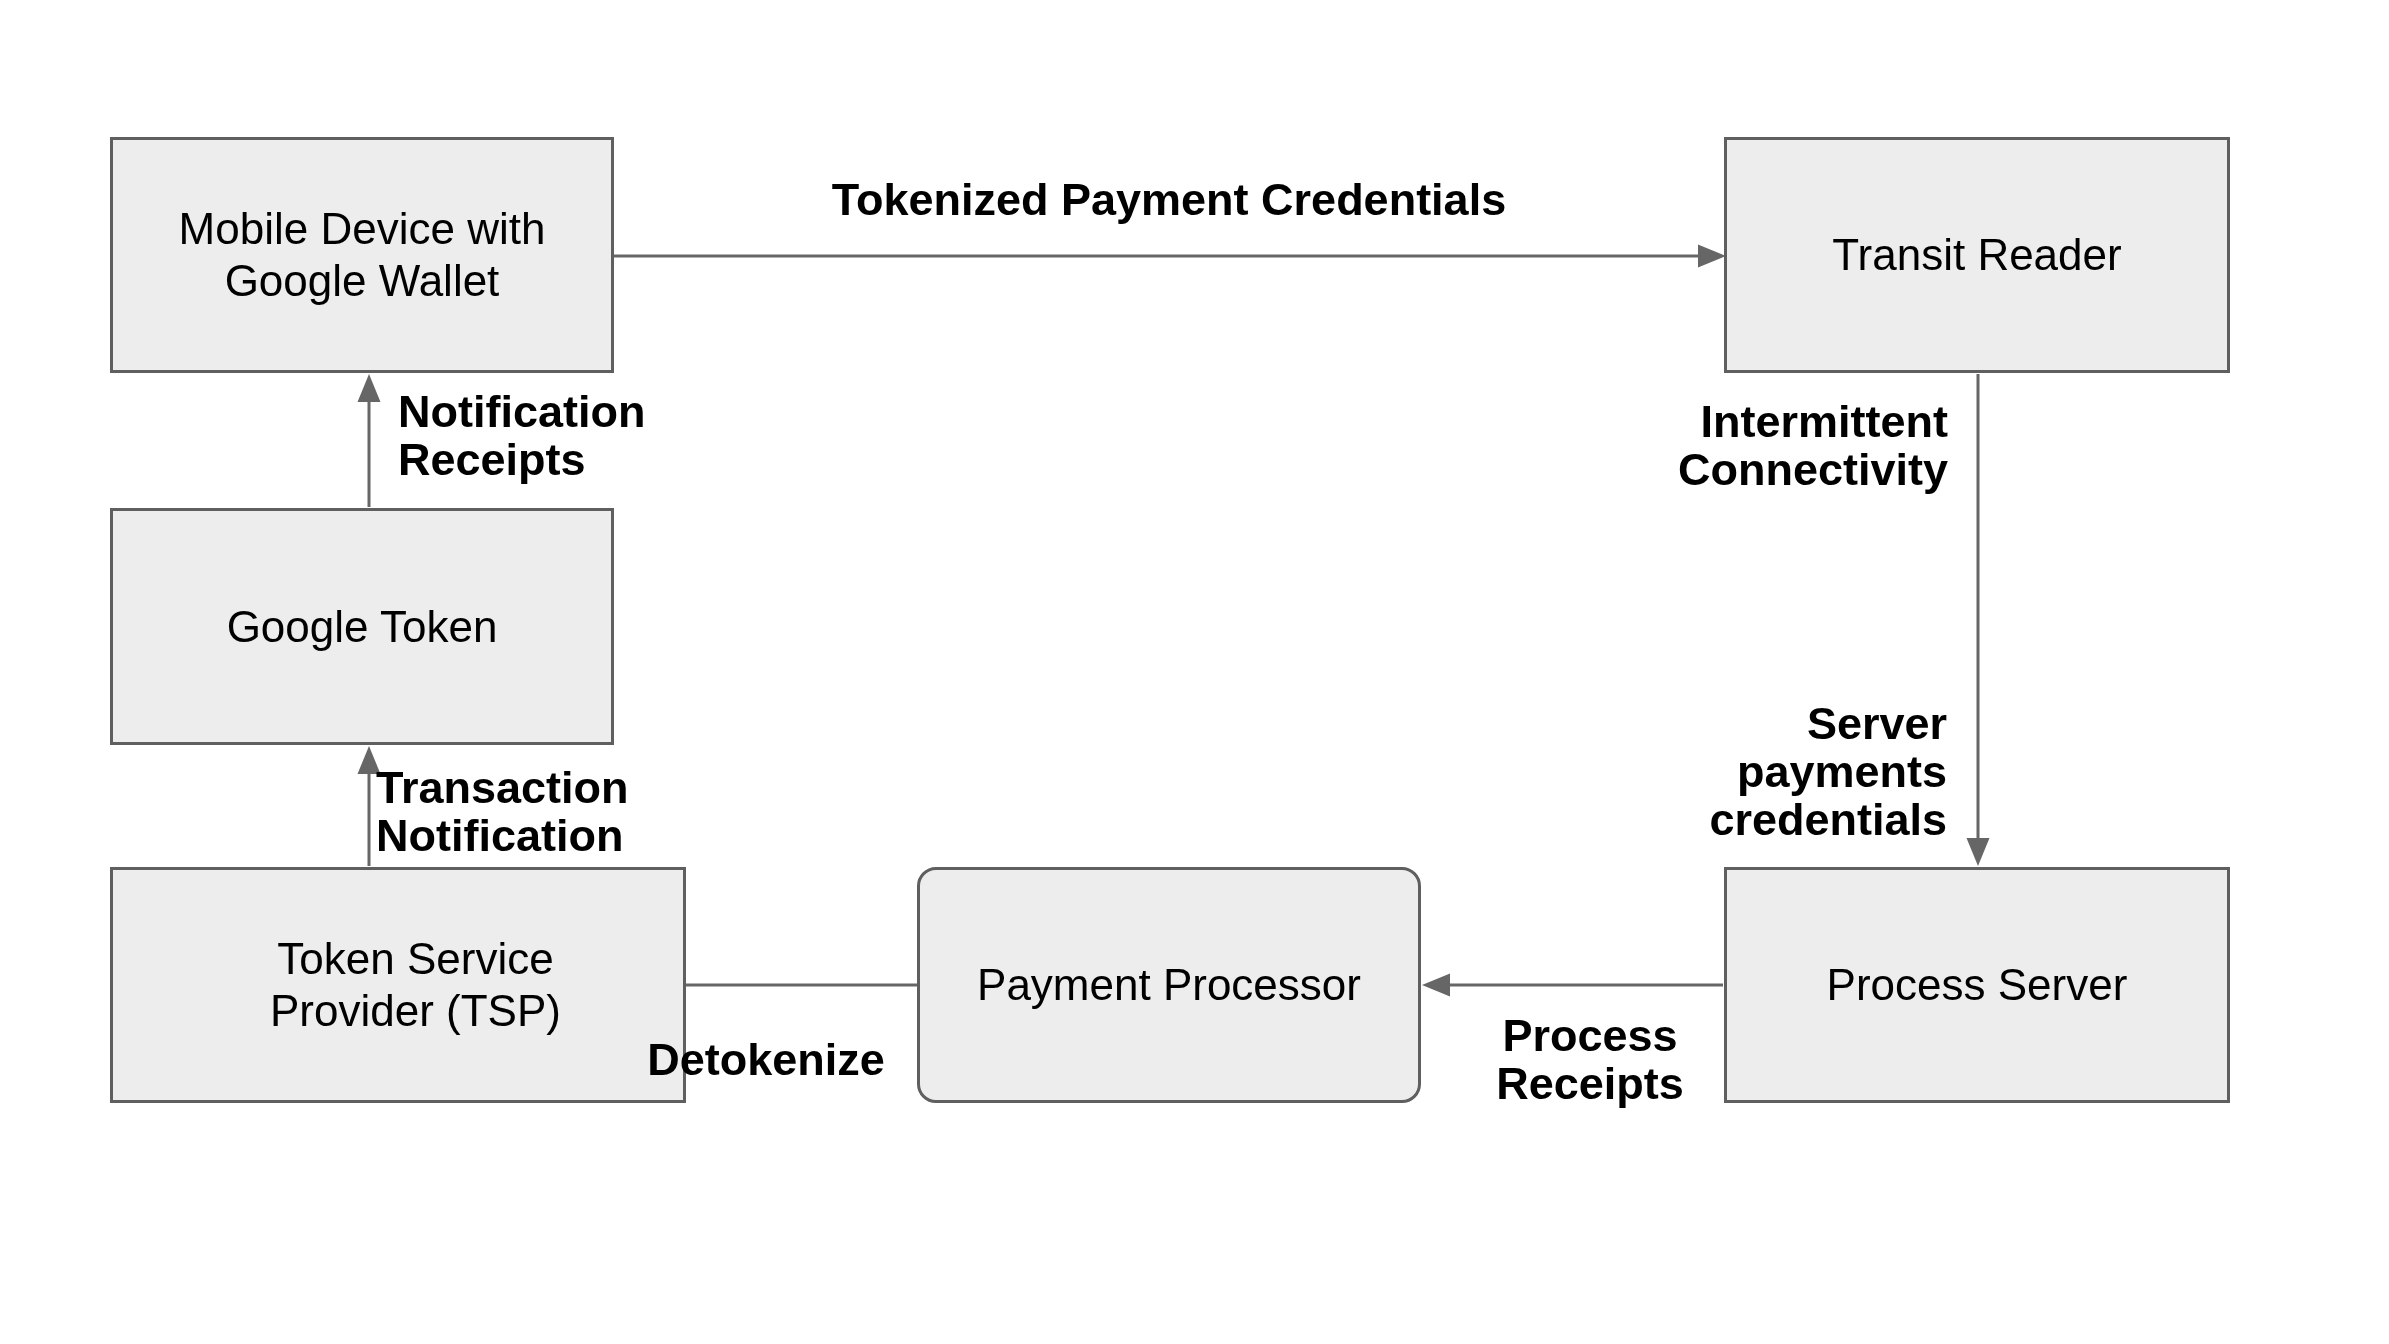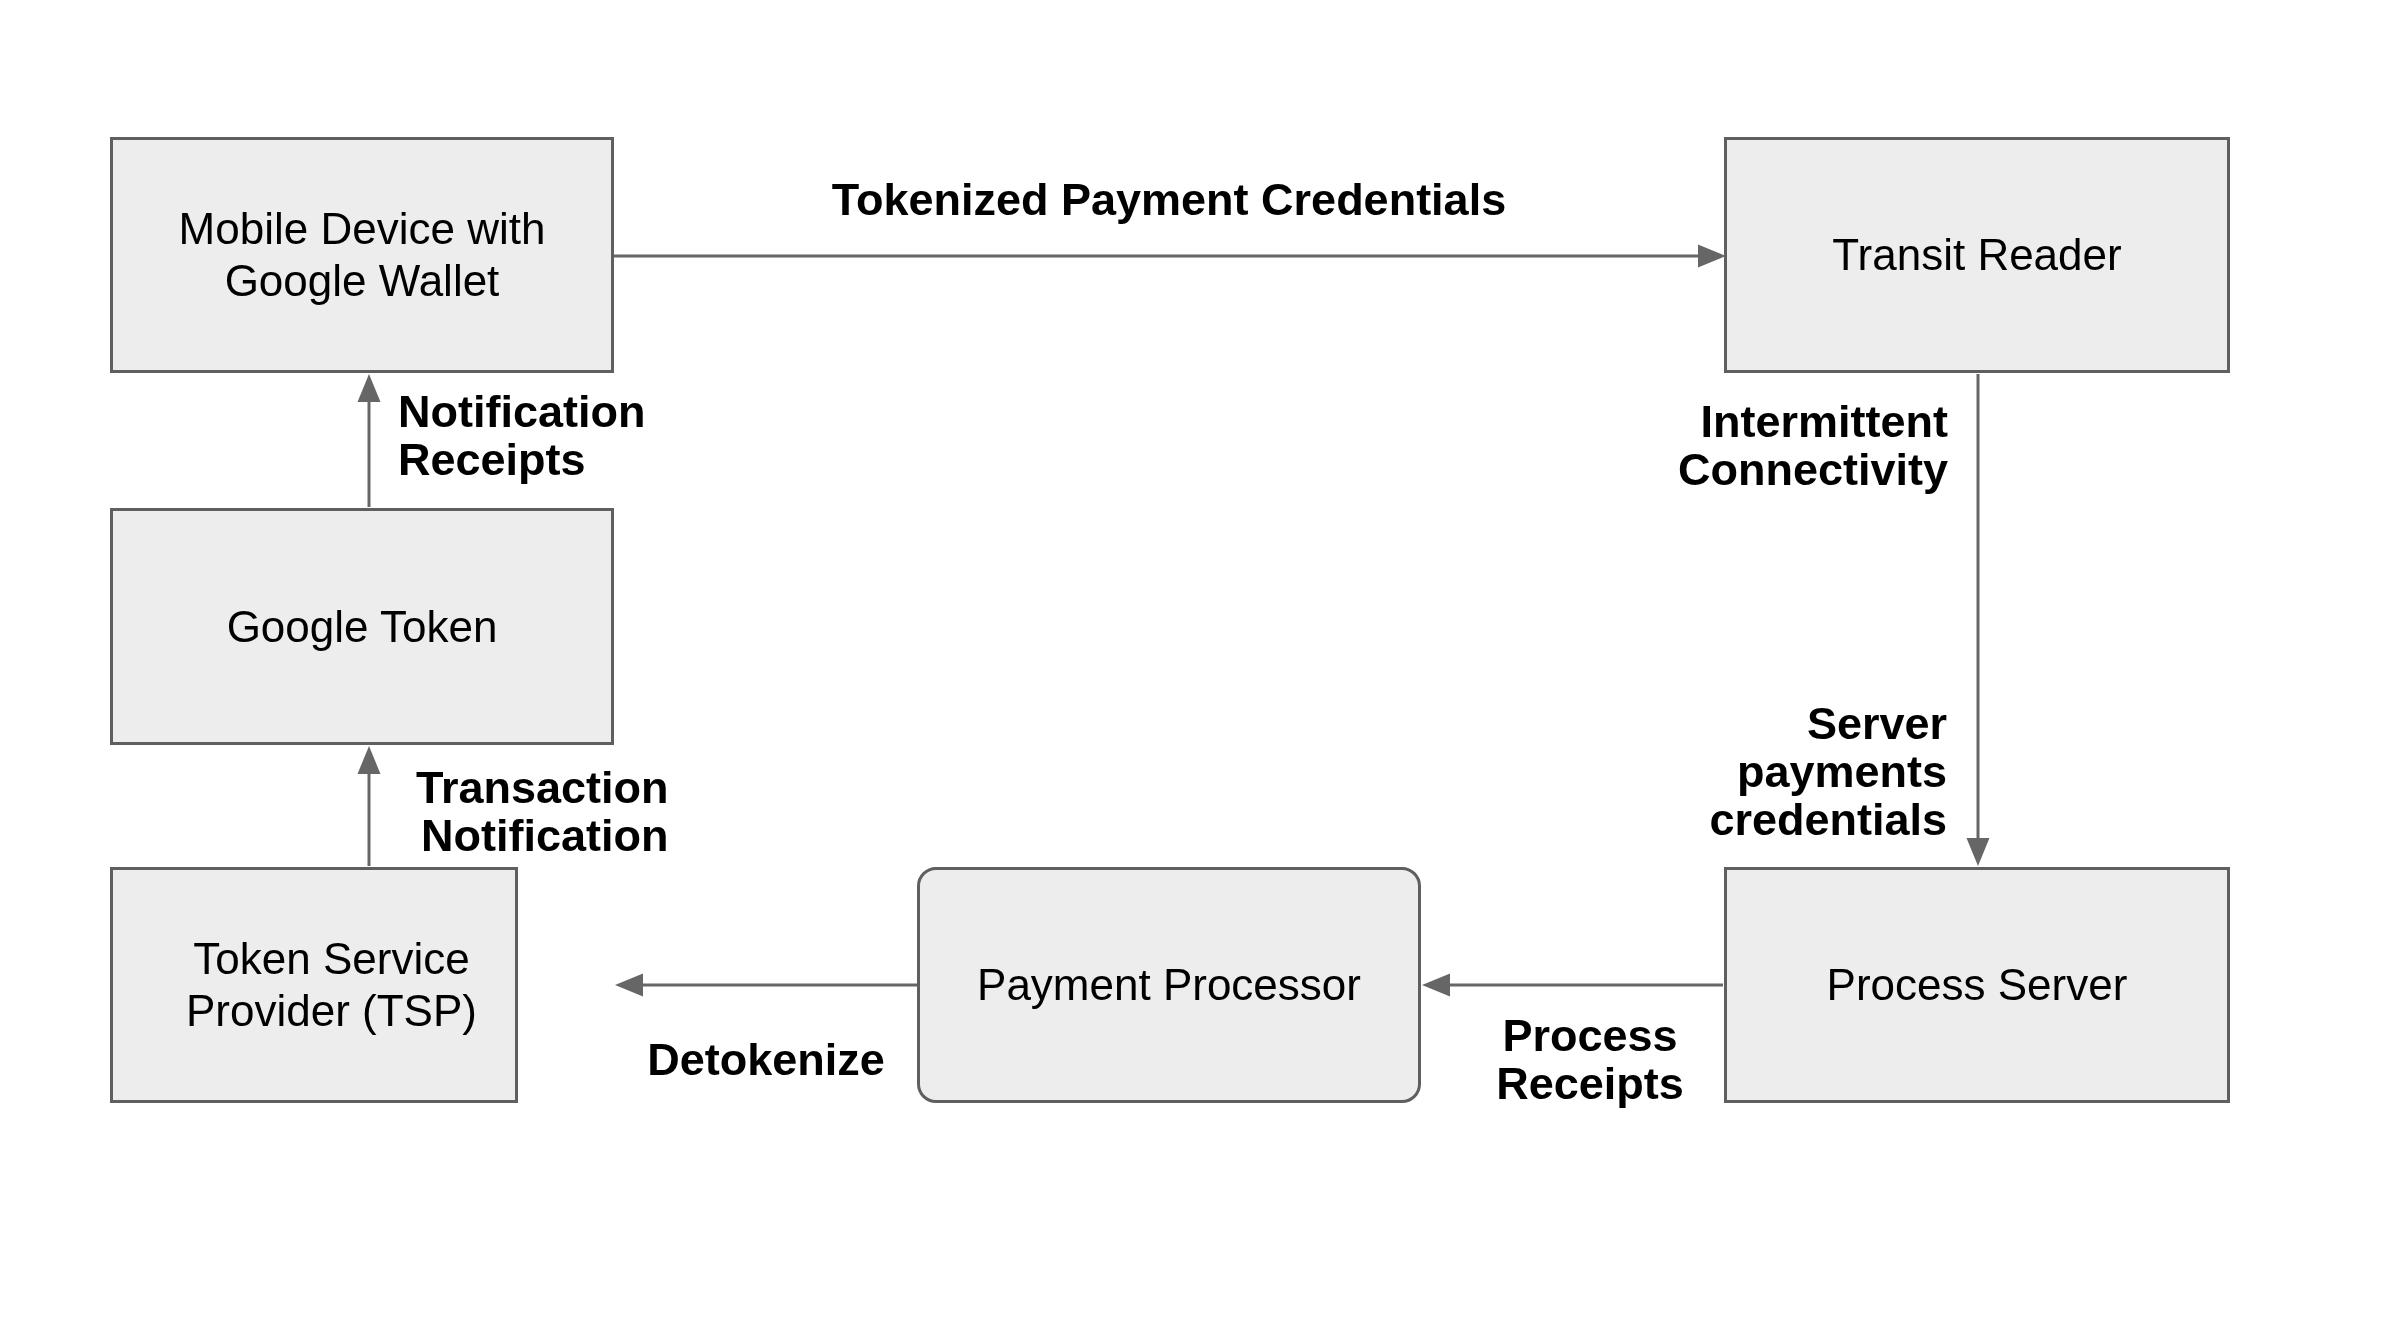--- a/index.html
+++ b/index.html
@@ -39,36 +39,36 @@
     justify-content: center;
     text-align: center;
     color: var(--text);
     font-size: 44px;
     line-height: 52px;
     white-space: pre-line;
   }
   .node-mobile-device          { left: 110px;  top: 137px; width: 504px; height: 236px; }
   .node-transit-reader         { left: 1724px; top: 137px; width: 506px; height: 236px; }
   .node-google-server          { left: 110px;  top: 508px; width: 504px; height: 237px; }
-  .node-token-service-provider { left: 110px;  top: 867px; width: 408px; height: 236px; padding-left: 35px; }
+  .node-token-service-provider { left: 110px;  top: 867px; width: 576px; height: 236px; padding-left: 35px; }
   .node-payment-processor      { left: 917px;  top: 867px; width: 504px; height: 236px; border-radius: 19px; }
   .node-transit-server         { left: 1724px; top: 867px; width: 506px; height: 236px; }
   .edge-label {
     position: absolute;
     color: var(--text);
     font-size: 45px;
     font-weight: bold;
     line-height: 48px;
     white-space: pre-line;
   }
   .lbl-tokenized     { left: 1169px; top: 176px;  transform: translateX(-50%); text-align: center; }
   .lbl-notif-receipt { left: 398px;  top: 388px;  text-align: left; }
   .lbl-intermittent  { right: 441px; top: 398px;  text-align: right; }
   .lbl-batched       { right: 442px; top: 700px;  text-align: right; }
-  .lbl-transaction   { left: 416px;  top: 764px;  text-align: right; }
+  .lbl-transaction   { left: 376px;  top: 764px;  text-align: left; }
   .lbl-detokenize    { left: 766px;  top: 1036px; transform: translateX(-50%); text-align: center; }
   .lbl-process       { left: 1590px; top: 1012px; transform: translateX(-50%); text-align: center; }
 </style>
 </head>
 <body>
 
 <div class="canvas">
 
   <svg class="connectors" viewBox="0 0 2389 1344" xmlns="http://www.w3.org/2000/svg">
 

